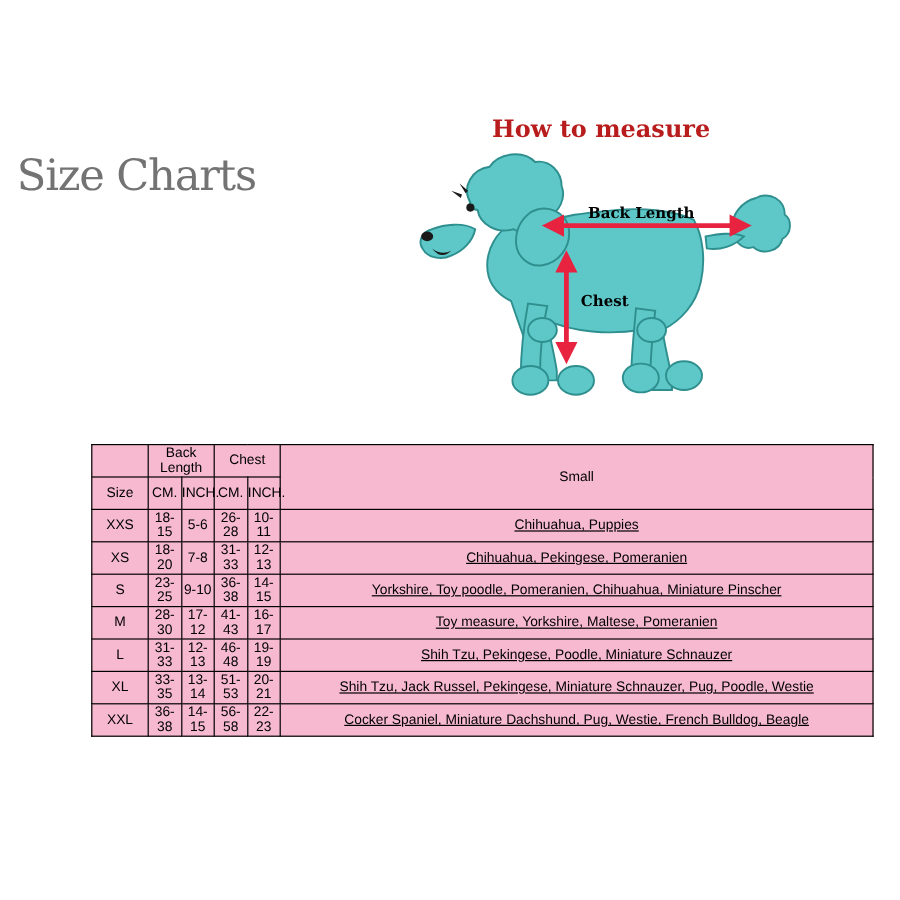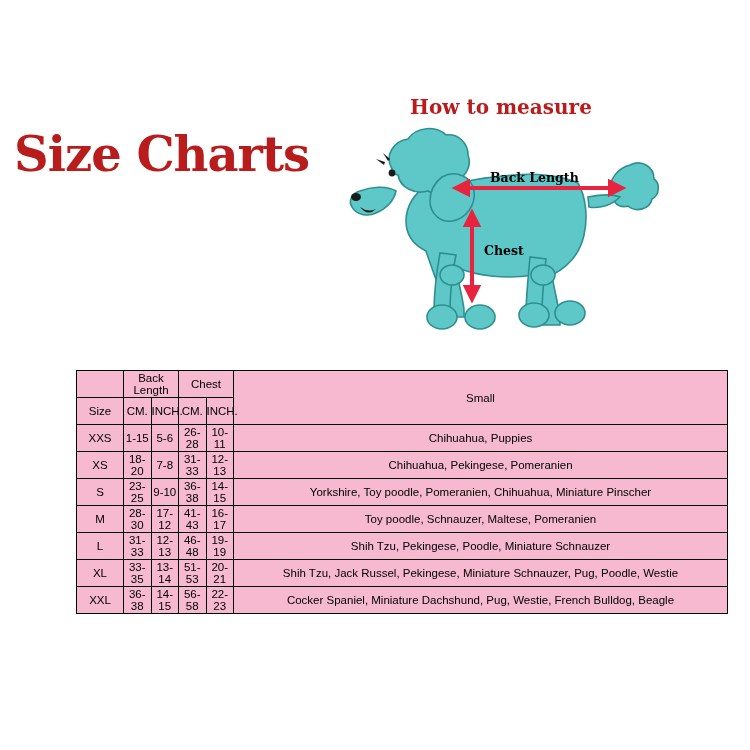--- a/index.html
+++ b/index.html
@@ -19,24 +19,24 @@
     position: absolute;
     inset: 0;
   }
 
   
   .title-main {
     position: absolute;
     left: 14px;
     top: 126px;
     font-family: "DejaVu Serif", serif;
-    font-weight: bold;
-    font-size: 48px;
+    font-weight: normal;
+    font-size: 36px;
     letter-spacing: -1px;
-    color: #b91c1c;
+    color: #737373;
     white-space: nowrap;
   }
   .title-sub {
     position: absolute;
     left: 102px;
     top: 306px;
     font-family: "DejaVu Serif", serif;
     font-weight: bold;
     font-size: 35px;
     color: #000;
@@ -116,20 +116,21 @@
     font-size: 19px;
   }
   .col-size { width: 46px; }
   .col-num { width: 54px; }
   .cell-size { font-weight: normal; font-size: 13px; }
   .cell-num { font-size: 12.5px; }
   .cell-breeds {
     text-align: left;
     padding-left: 6px;
     font-size: 11.5px;
+    text-decoration: underline;
   }
 </style>
 </head>
 <body>
 
 <div class="page">
 
   <div class="title-main">Size Charts</div>
   <div class="howto-title">How to measure</div>
 
@@ -195,21 +196,21 @@
         <th class="hdr-size col-size">Size</th>
         <th class="hdr-unit col-num">CM.</th>
         <th class="hdr-unit col-num">INCH.</th>
         <th class="hdr-unit col-num">CM.</th>
         <th class="hdr-unit col-num">INCH.</th>
       </tr>
     </thead>
     <tbody>
       <tr>
         <td class="cell-size">XXS</td>
-        <td class="cell-num">1-15</td>
+        <td class="cell-num">18-15</td>
         <td class="cell-num">5-6</td>
         <td class="cell-num">26-28</td>
         <td class="cell-num">10-11</td>
         <td class="cell-breeds">Chihuahua, Puppies</td>
       </tr>
       <tr>
         <td class="cell-size">XS</td>
         <td class="cell-num">18-20</td>
         <td class="cell-num">7-8</td>
         <td class="cell-num">31-33</td>
@@ -223,21 +224,21 @@
         <td class="cell-num">36-38</td>
         <td class="cell-num">14-15</td>
         <td class="cell-breeds">Yorkshire, Toy poodle, Pomeranien, Chihuahua, Miniature Pinscher</td>
       </tr>
       <tr>
         <td class="cell-size">M</td>
         <td class="cell-num">28-30</td>
         <td class="cell-num">17-12</td>
         <td class="cell-num">41-43</td>
         <td class="cell-num">16-17</td>
-        <td class="cell-breeds">Toy poodle, Schnauzer, Maltese, Pomeranien</td>
+        <td class="cell-breeds">Toy measure, Yorkshire, Maltese, Pomeranien</td>
       </tr>
       <tr>
         <td class="cell-size">L</td>
         <td class="cell-num">31-33</td>
         <td class="cell-num">12-13</td>
         <td class="cell-num">46-48</td>
         <td class="cell-num">19-19</td>
         <td class="cell-breeds">Shih Tzu, Pekingese, Poodle, Miniature Schnauzer</td>
       </tr>
       <tr>

